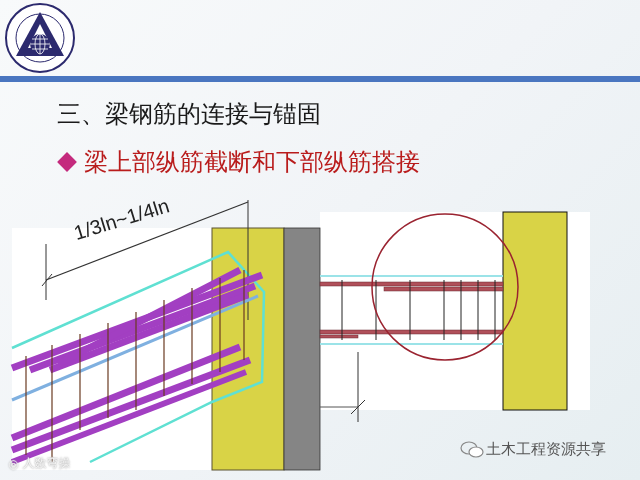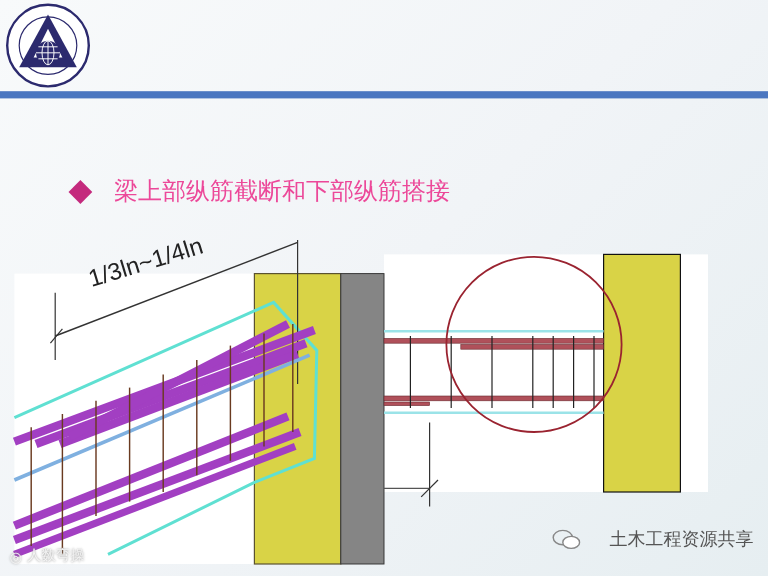--- a/index.html
+++ b/index.html
@@ -25,37 +25,37 @@
     font-size:24px; color:#1a1a1a;
   }
   .bullet-row {
     position:absolute; left:58px; top:146px;
     display:flex; align-items:center; gap:6px;
   }
   .bullet {
     width:14px; height:14px; background:#c42a7d;
     transform:rotate(45deg); margin:0 4px 0 2px;
   }
-  .bullet-text { font-size:20px; color:#ec4899;margin-left:11px; }
+  .bullet-text { font-size:24px; color:#b91c1c; }
   .diagram { position:absolute; left:0; top:200px; width:640px; height:280px; }
   .dim-label {
     position:absolute; left:78px; top:222px;
     font-family:"Liberation Sans", sans-serif;
     font-size:20px; color:#222;
     transform:rotate(-17deg); transform-origin:left bottom;
   }
   .watermark-left {
     position:absolute; left:8px; top:455px;
     display:flex; align-items:center; gap:4px;
     color:#f4f4f4; font-size:12px;
     text-shadow:0 0 2px #888;
   }
   .watermark-right {
     position:absolute; left:460px; top:440px;
-    display:flex; align-items:center; gap:24px;
+    display:flex; align-items:center; gap:2px;
     color:#555; font-size:15px;
   }
   .wm-icon { width:24px; height:18px; }
 </style>
 </head>
 <body>
 
 <div class="slide">
 
   <svg class="logo" viewBox="0 0 72 72">
@@ -63,20 +63,21 @@
     <circle cx="36" cy="36" r="24" fill="none" stroke="#2c2a6e" stroke-width="1"></circle>
     <polygon points="36,10 60,54 12,54" fill="#2c2a6e"></polygon>
     <polygon points="36,22 48,46 24,46" fill="#fff"></polygon>
     <circle cx="36" cy="42" r="10" fill="#2c2a6e"></circle>
     <path d="M26 42 H46 M36 32 V52 M28 37 H44 M28 47 H44" stroke="#fff" stroke-width="0.8" fill="none"></path>
     <ellipse cx="36" cy="42" rx="5" ry="10" fill="none" stroke="#fff" stroke-width="0.8"></ellipse>
   </svg>
 
   <div class="title-rule"></div>
 
+  <div class="subtitle">三、梁钢筋的连接与锚固</div>
 
   <div class="bullet-row">
     <span class="bullet"></span>
     <span class="bullet-text">梁上部纵筋截断和下部纵筋搭接</span>
   </div>
 
   <svg class="diagram" viewBox="0 200 640 280">
 
     <rect x="12" y="228" width="200" height="242" fill="#fff"></rect>
     <rect x="320" y="212" width="270" height="198" fill="#fff"></rect>

